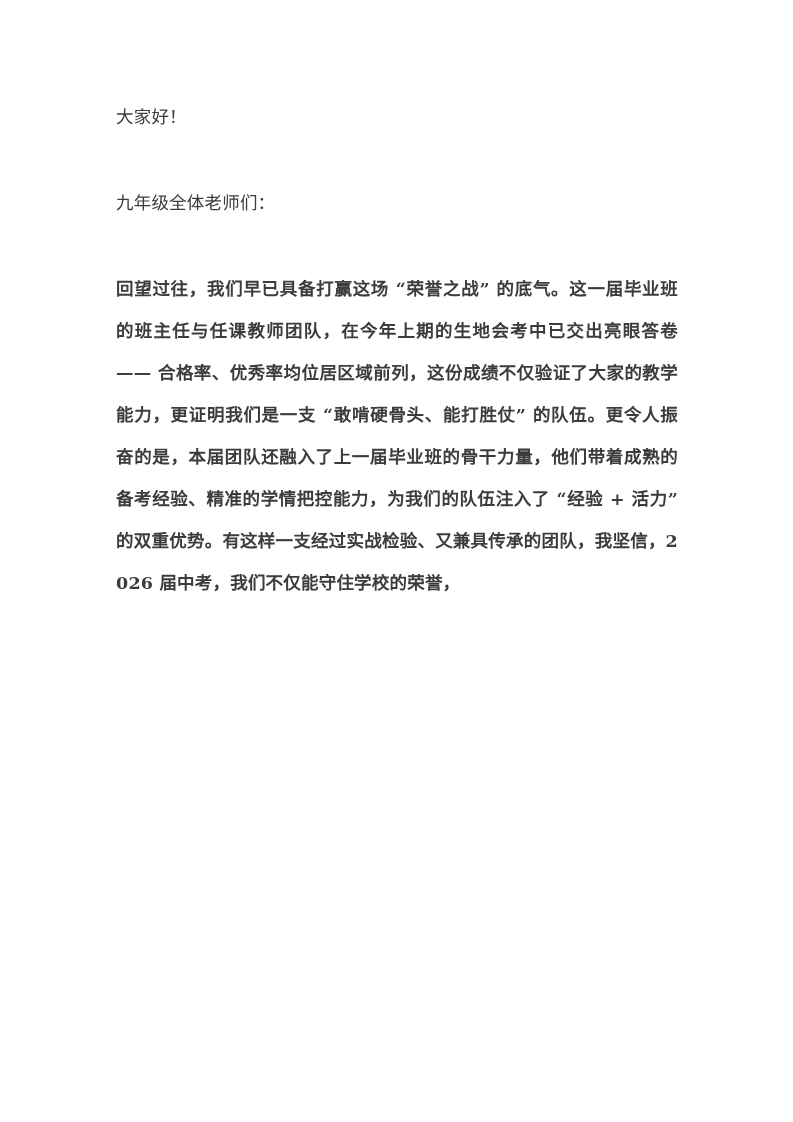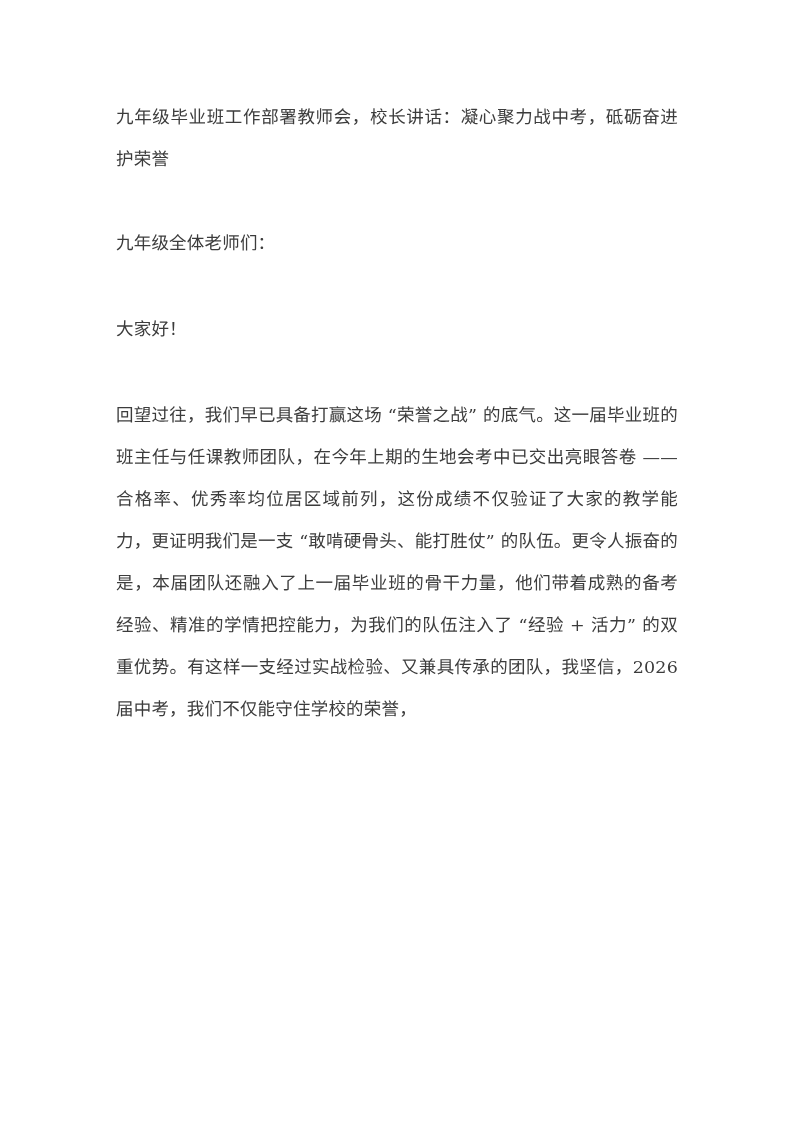--- a/index.html
+++ b/index.html
@@ -34,20 +34,21 @@
     color: #3c3c3c;
     text-align: justify;
     text-justify: inter-character;
     letter-spacing: 0.2px;
     word-break: break-all;
     -webkit-font-smoothing: antialiased;
   }
 
   .para:last-child {
     margin-bottom: 0;
+    font-weight: bold;
   }
 
   
   .para-title {
     margin-bottom: 42px;
   }
 
   
   .para-salutation {
     margin-bottom: 44px;
@@ -61,23 +62,22 @@
   .para-clipped {
     margin-bottom: 0;
   }
 </style>
 </head>
 <body>
 
 <div class="page">
   <div class="doc-body">
 
-    <p class="para para-title">九年级毕业班工作部署教师会，校长讲话：凝心聚力战中考，砥砺奋进护荣誉</p>
+
+    <p class="para para-greeting">大家好！</p>
 
     <p class="para para-salutation">九年级全体老师们：</p>
-
-    <p class="para para-greeting">大家好！</p>
 
 
     <p class="para para-2 para-clipped">回望过往，我们早已具备打赢这场 “荣誉之战” 的底气。这一届毕业班的班主任与任课教师团队，在今年上期的生地会考中已交出亮眼答卷 —— 合格率、优秀率均位居区域前列，这份成绩不仅验证了大家的教学能力，更证明我们是一支 “敢啃硬骨头、能打胜仗” 的队伍。更令人振奋的是，本届团队还融入了上一届毕业班的骨干力量，他们带着成熟的备考经验、精准的学情把控能力，为我们的队伍注入了 “经验 + 活力” 的双重优势。有这样一支经过实战检验、又兼具传承的团队，我坚信，2026 届中考，我们不仅能守住学校的荣誉，</p>
 
   </div>
 </div>
 
 </body></html>

